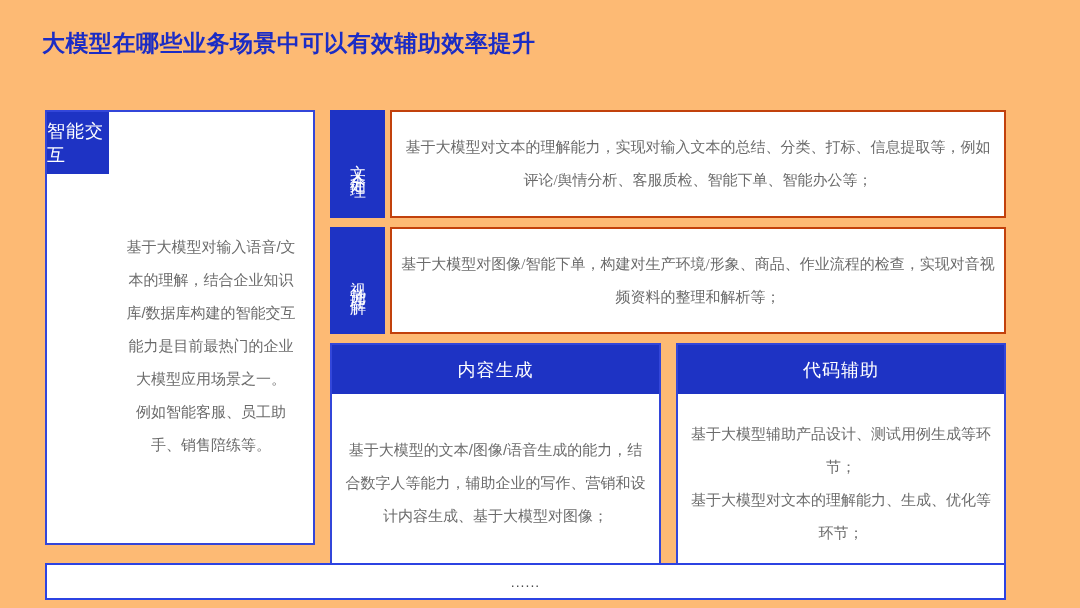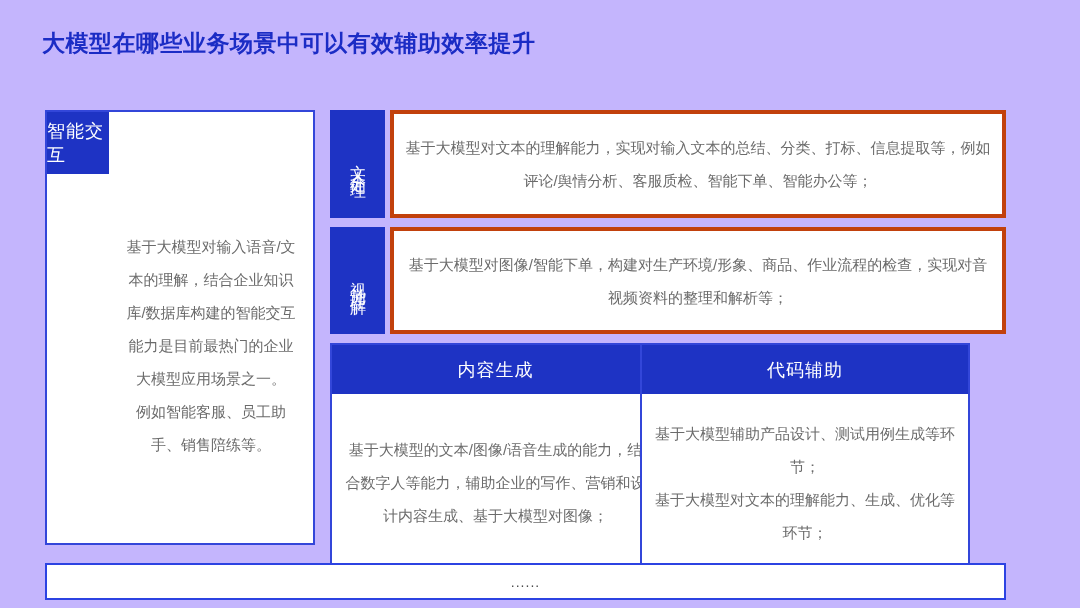--- a/index.html
+++ b/index.html
@@ -5,21 +5,21 @@
   html, body {
     margin: 0;
     padding: 0;
     background: #ffffff;
     font-family: "Liberation Sans", "DejaVu Sans", sans-serif;
   }
   .slide {
     position: relative;
     width: 1080px;
     height: 608px;
-    background: #c4b5fd;
+    background: #fdba74;
     overflow: hidden;
   }
   .slide-title {
     position: absolute;
     left: 42px;
     top: 28px;
     font-size: 23px;
     font-weight: bold;
     color: #1b2cc5;
     letter-spacing: 0.5px;
@@ -74,47 +74,48 @@
     justify-content: center;
     writing-mode: vertical-lr;
     text-orientation: upright;
     letter-spacing: 6px;
     box-sizing: border-box;
   }
   .row-box {
     position: absolute;
     left: 390px;
     width: 616px;
-    border: 4px solid #c2410c;
+    border: 2px solid #c2410c;
     box-sizing: border-box;
     background: #ffffff;
     display: flex;
     align-items: center;
     justify-content: center;
     padding: 0 8px;
     text-align: center;
     color: #6b6b6b;
     font-size: 15px;
     line-height: 2.2;
+    font-family: Liberation Serif, serif;
   }
   .row1 { top: 110px; height: 108px; }
   .row2 { top: 227px; height: 107px; }
   
   .card {
     position: absolute;
     top: 343px;
     height: 230px;
     border: 2px solid #3346d9;
     box-sizing: border-box;
     background: #ffffff;
     display: flex;
     flex-direction: column;
   }
   .card1 { left: 330px; width: 331px; }
-  .card2 { left: 640px; width: 330px; }
+  .card2 { left: 676px; width: 330px; }
   .card-header {
     flex: 0 0 49px;
     height: 49px;
     background: #1e33c4;
     color: #ffffff;
     font-size: 18px;
     display: flex;
     align-items: center;
     justify-content: center;
     letter-spacing: 1px;

